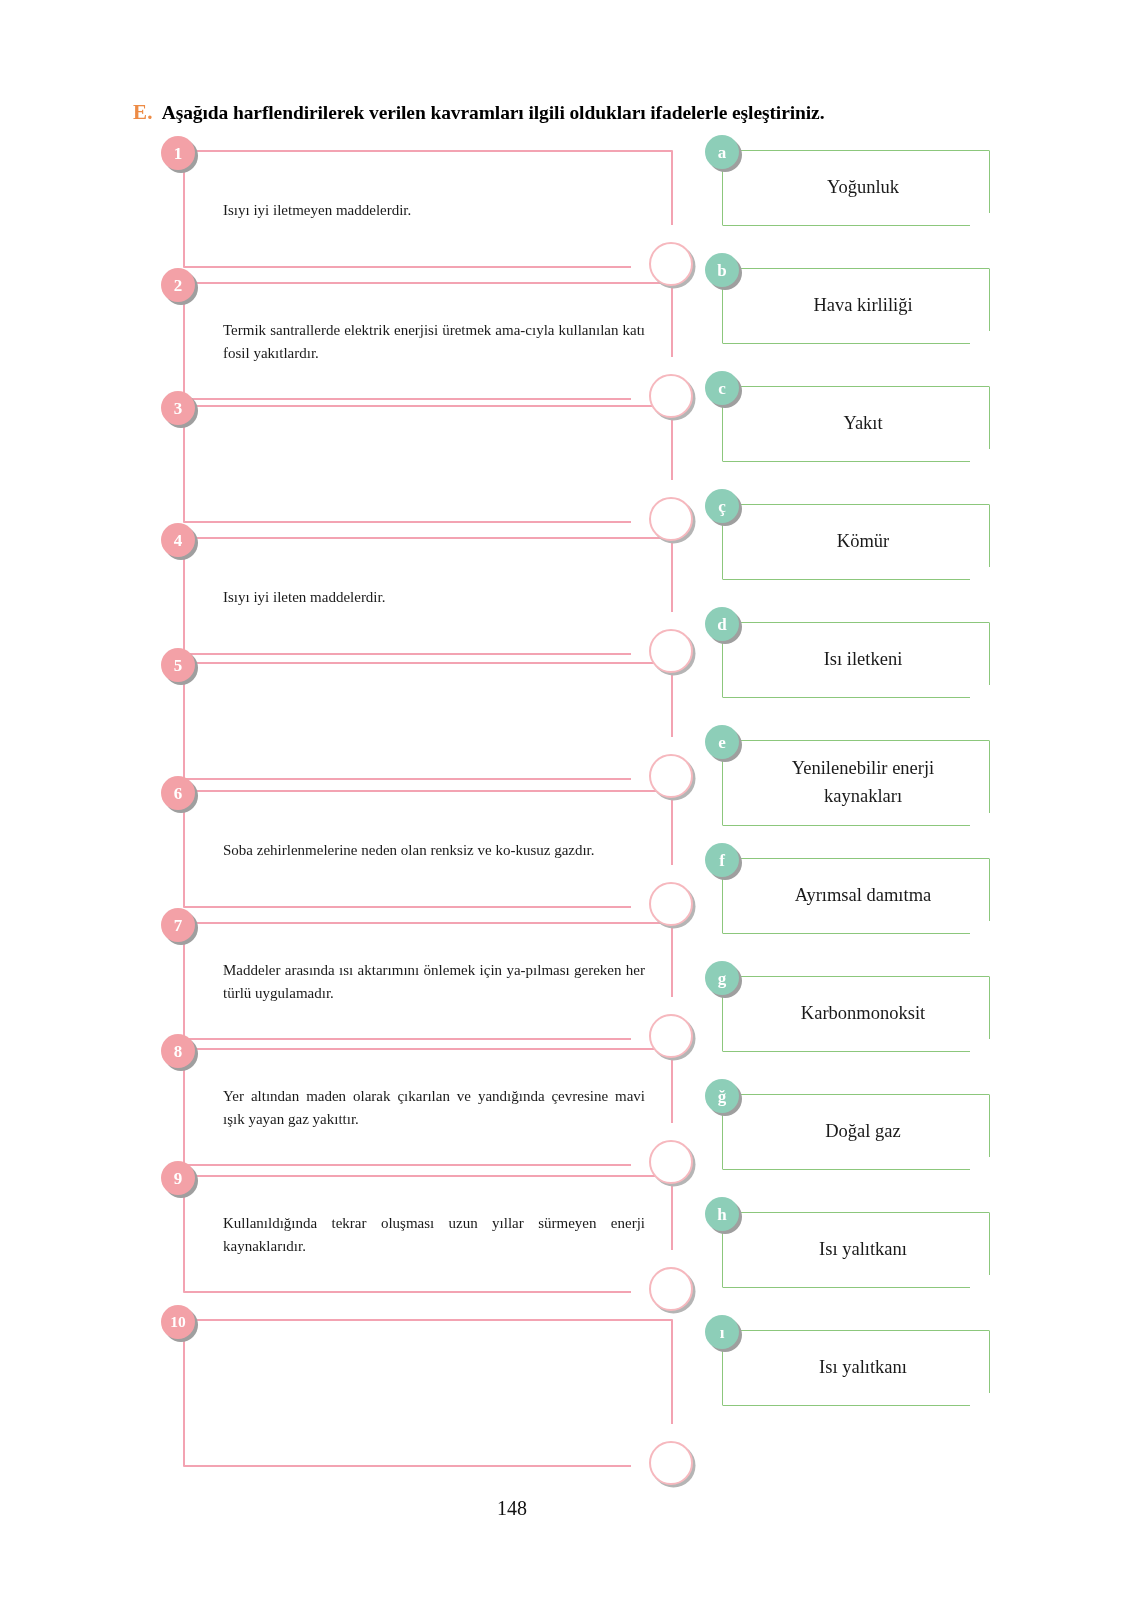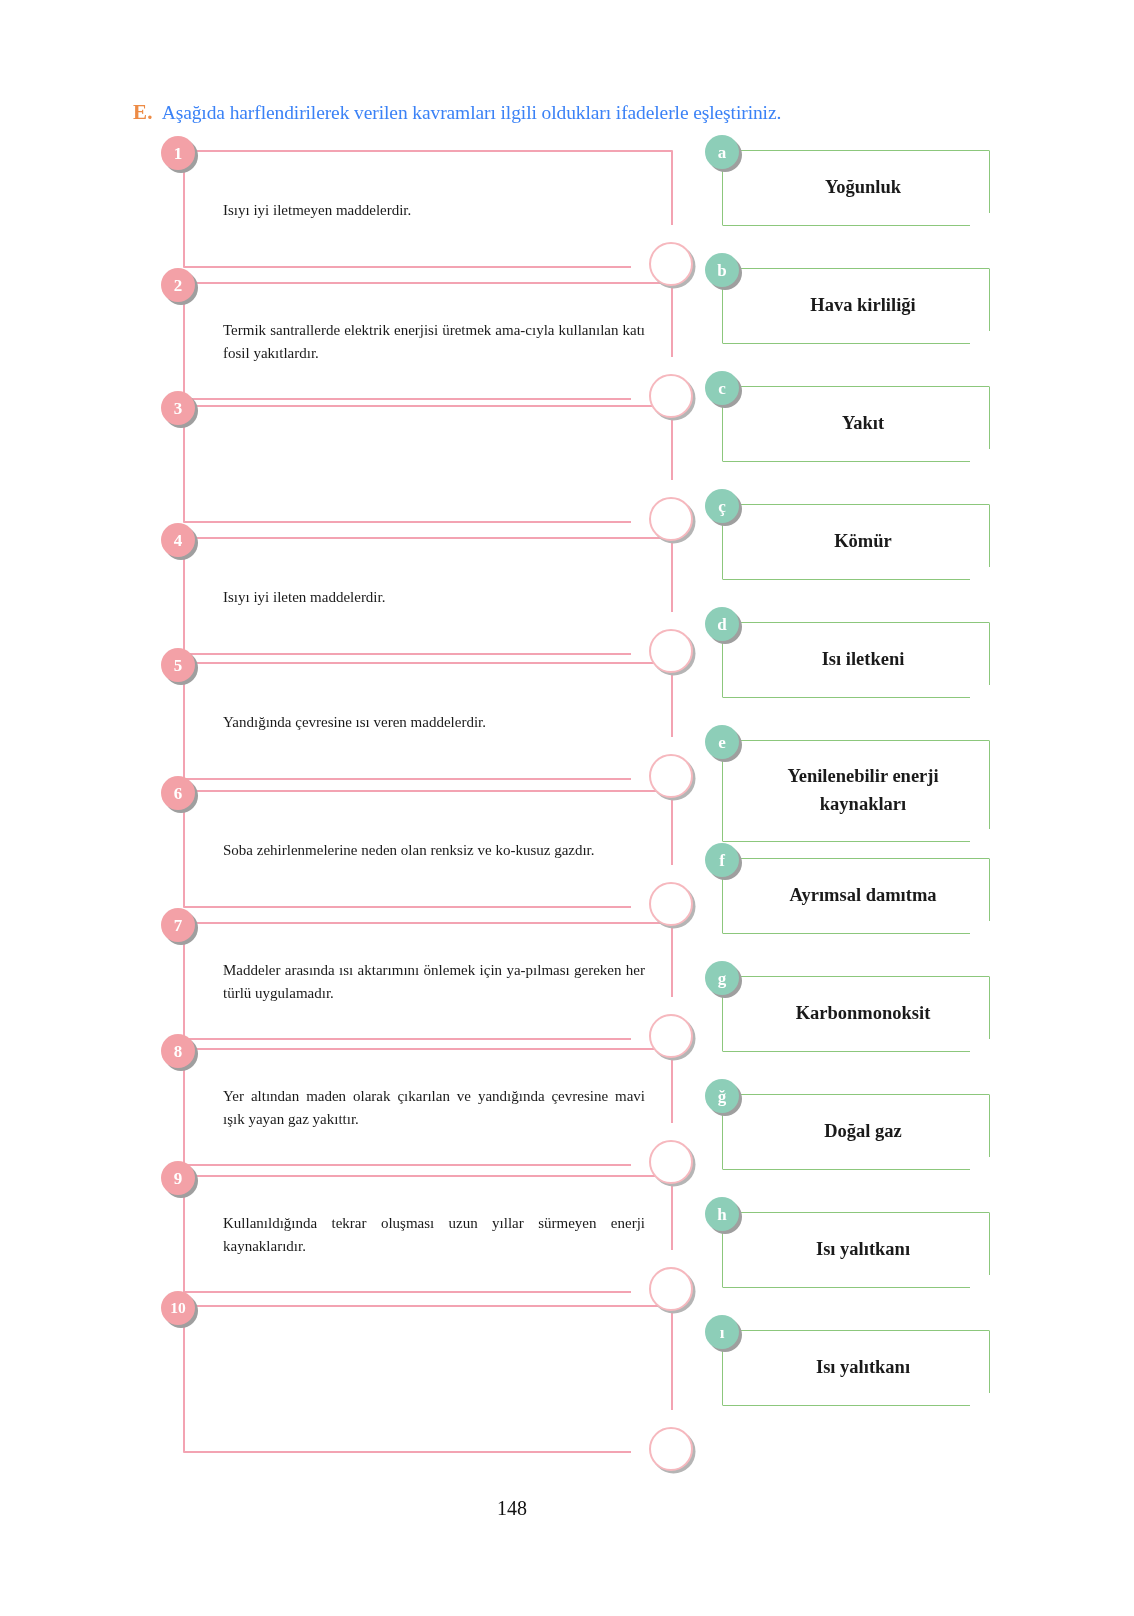--- a/index.html
+++ b/index.html
@@ -24,23 +24,23 @@
     align-items: baseline;
     gap: 9px;
   }
   .heading-letter {
     font-weight: bold;
     font-size: 21px;
     color: #ED8B45;
     letter-spacing: 0.2px;
   }
   .heading-text {
-    font-weight: normal;
+    font-weight: bold;
     font-size: 19.5px;
-    color: #3b82f6;
+    color: #000000;
     letter-spacing: -0.1px;
     white-space: nowrap;
   }
 
   
   .left-col {
     position: absolute;
     left: 183px;
     top: 150px;
     width: 490px;
@@ -161,25 +161,24 @@
     display: flex;
     align-items: center;
     justify-content: center;
     z-index: 4;
     line-height: 1;
   }
   .rcard-text {
     font-size: 18.5px;
     line-height: 1.5;
     text-align: center;
-    margin: 8px;
+    margin: 0;
     width: 100%;
     z-index: 2;
     position: relative;
-    font-weight: bold;
   }
 
   
   .page-number {
     position: absolute;
     left: 0;
     top: 1497px;
     width: 1024px;
     text-align: center;
     font-size: 20px;
@@ -218,21 +217,20 @@
     <div class="lcard" style="position: absolute; left: 0px; top: 387px; width: 490px; margin-bottom: 0px;">
       <div class="lcard-frame" style="height: 118px;">
         <div class="lcard-badge">4</div>
         <p class="lcard-text single">Isıyı iyi ileten maddelerdir.</p>
       </div>
       <div class="lcard-answer"></div>
     </div>
     <div class="lcard" style="position: absolute; left: 0px; top: 512px; width: 490px; margin-bottom: 0px;">
       <div class="lcard-frame" style="height: 118px;">
         <div class="lcard-badge">5</div>
-        <p class="lcard-text single">Yandığında çevresine ısı veren maddelerdir.</p>
       </div>
       <div class="lcard-answer"></div>
     </div>
     <div class="lcard" style="position: absolute; left: 0px; top: 640px; width: 490px; margin-bottom: 0px;">
       <div class="lcard-frame" style="height: 118px;">
         <div class="lcard-badge">6</div>
         <p class="lcard-text">Soba zehirlenmelerine neden olan renksiz ve ko-kusuz gazdır.</p>
       </div>
       <div class="lcard-answer"></div>
     </div>
@@ -251,21 +249,21 @@
       <div class="lcard-answer"></div>
     </div>
     <div class="lcard" style="position: absolute; left: 0px; top: 1025px; width: 490px; margin-bottom: 0px;">
       <div class="lcard-frame" style="height: 118px;">
         <div class="lcard-badge">9</div>
         <p class="lcard-text">Kullanıldığında tekrar oluşması uzun yıllar sürmeyen enerji kaynaklarıdır.</p>
       </div>
       <div class="lcard-answer"></div>
     </div>
     <div class="lcard" style="position: absolute; left: 0px; top: 1155px; width: 490px; margin-bottom: 0px;">
-      <div class="lcard-frame" style="height: 148px;">
+      <div class="lcard-frame" style="height: 148px; margin-top: 14px;">
         <div class="lcard-badge wide">10</div>
       </div>
       <div class="lcard-answer"></div>
     </div>
   </div>
 
 <div class="right-col" style="position: absolute;">
     <div class="rcard" style="position: absolute; left: 0px; top: 0px; width: 268px; margin-bottom: 0px;">
       <div class="rcard-frame">
         <div class="rcard-badge">a</div>

